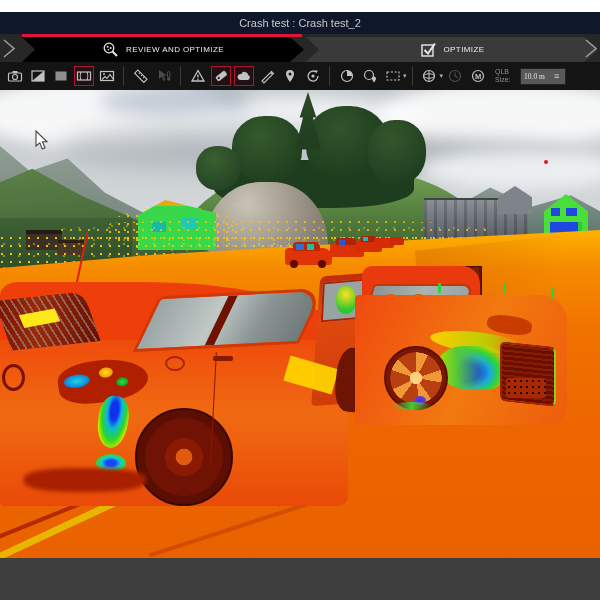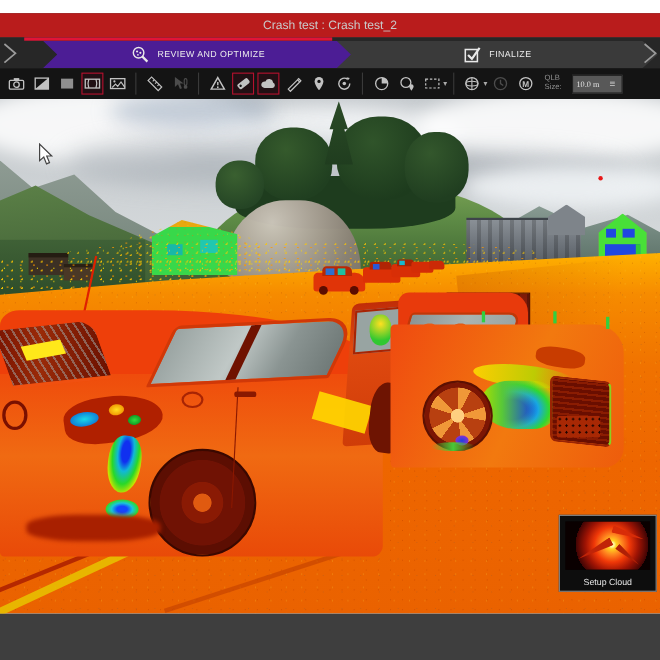--- a/index.html
+++ b/index.html
@@ -1,27 +1,27 @@
 <!DOCTYPE html>
 <html><head>
 <meta charset="utf-8">
 <style>
   html,body{margin:0;padding:0;background:#888;}
   #app{position:relative;width:600px;height:600px;overflow:hidden;
        font-family:"Liberation Sans",sans-serif;background:#3e3e3e;}
   .abs{position:absolute;}
   
   #topstrip{left:0;top:0;width:600px;height:12px;background:#ffffff;}
-  #titlebar{left:0;top:12px;width:600px;height:22px;background:#b91c1c;
+  #titlebar{left:0;top:12px;width:600px;height:22px;background:#0f172a;
             display:flex;align-items:center;justify-content:center;}
   #titlebar span{color:#c9c9c9;font-size:11px;}
   #tabbar{left:0;top:34px;width:600px;height:28px;background:#272727;}
   .wtab{position:absolute;top:3px;height:25px;display:flex;align-items:center;
         justify-content:center;gap:7px;color:#ececec;font-size:8px;letter-spacing:.4px;}
-  #tab1{left:39px;width:282px;background:#4c1d95;
+  #tab1{left:22px;width:282px;background:#000000;
         clip-path:polygon(0 0,268px 0,282px 50%,268px 100%,0 100%,13px 50%);}
   #tab2{left:306px;width:292px;background:#3a3a3a;
         clip-path:polygon(0 0,278px 0,292px 50%,278px 100%,0 100%,13px 50%);}
   #progressline{left:22px;top:34px;width:280px;height:3px;background:#e11437;z-index:5;}
   .edgechev{position:absolute;top:5px;}
   
   #toolbar{left:0;top:62px;width:600px;height:28px;background:#141414;
            display:flex;align-items:center;padding-left:3px;box-sizing:border-box;}
   .tbtn{width:20px;height:20px;display:flex;align-items:center;justify-content:center;
         flex:0 0 auto;margin:0 1.5px;border:1px solid transparent;box-sizing:border-box;}
@@ -86,21 +86,21 @@
         <circle cx="6.4" cy="8.8" r="0.8" fill="#e8e8e8"></circle>
         <line x1="10.5" y1="10.5" x2="15" y2="15" stroke="#e8e8e8" stroke-width="2"></line>
       </svg>
       <span>REVIEW AND OPTIMIZE</span>
     </div>
     <div class="wtab" id="tab2">
       <svg width="17" height="17">
         <rect x="2" y="4" width="11" height="11" fill="none" stroke="#e8e8e8" stroke-width="1.4"></rect>
         <path d="M4.5 9 L8 12.5 L15 2.5" fill="none" stroke="#e8e8e8" stroke-width="2"></path>
       </svg>
-      <span>FINALIZE</span>
+      <span>OPTIMIZE</span>
     </div>
     <svg class="edgechev" style="left:585px" width="13" height="19">
         <polyline points="1,1 11,9.5 1,18" fill="none" stroke="#9a9a9a" stroke-width="1.6"></polyline>
       </svg>
   </div>
   <div class="abs" id="progressline"></div>
 
   <div class="abs" id="toolbar">
     <div class="tbtn">
       <svg width="16" height="16">
@@ -361,25 +361,16 @@
 
     <div class="abs" style="left:438px;top:193px;width:3px;height:10px;background:#30d040;"></div>
     <div class="abs" style="left:503px;top:193px;width:3px;height:11px;background:#30d040;"></div>
     <div class="abs" style="left:551px;top:198px;width:3px;height:11px;background:#30d040;"></div>
     <div class="abs" style="left:544px;top:70px;width:4px;height:4px;background:#e81818;border-radius:50%;"></div>
 
     <svg class="abs" style="left:34px;top:40px;" width="15" height="21">
       <path d="M2 1 L2 16 L5.8 12.8 L8.3 19 L11 17.8 L8.5 11.8 L13 11.8 Z" fill="#ffffff" stroke="#444" stroke-width="1.1"></path>
     </svg>
 
-    <div class="abs" id="setuppanel">
-      <div id="setupthumb">
-        <div class="abs" style="left:0;top:0;width:77px;height:44px;background:radial-gradient(circle at 55% 48%,#fff7a0 0 2px,#ffd020 4px,#ff8820 9px,#f03808 16px,#a01404 24px,#400404 33px,#0a0000 60%);"></div>
-        <div class="abs" style="left:10px;top:22px;width:34px;height:8px;background:#c02408;transform:rotate(-28deg);clip-path:polygon(0 50%,100% 0,100% 100%);"></div>
-        <div class="abs" style="left:42px;top:8px;width:30px;height:7px;background:#d82c08;transform:rotate(18deg);clip-path:polygon(0 0,100% 50%,0 100%);"></div>
-        <div class="abs" style="left:44px;top:28px;width:26px;height:6px;background:#b02006;transform:rotate(40deg);clip-path:polygon(0 0,100% 50%,0 100%);"></div>
-      </div>
-      <div id="setuplabel">Setup Cloud</div>
-    </div>
   </div>
 
   <div class="abs" id="bottombar"></div>
 </div>
 
 </body></html>

